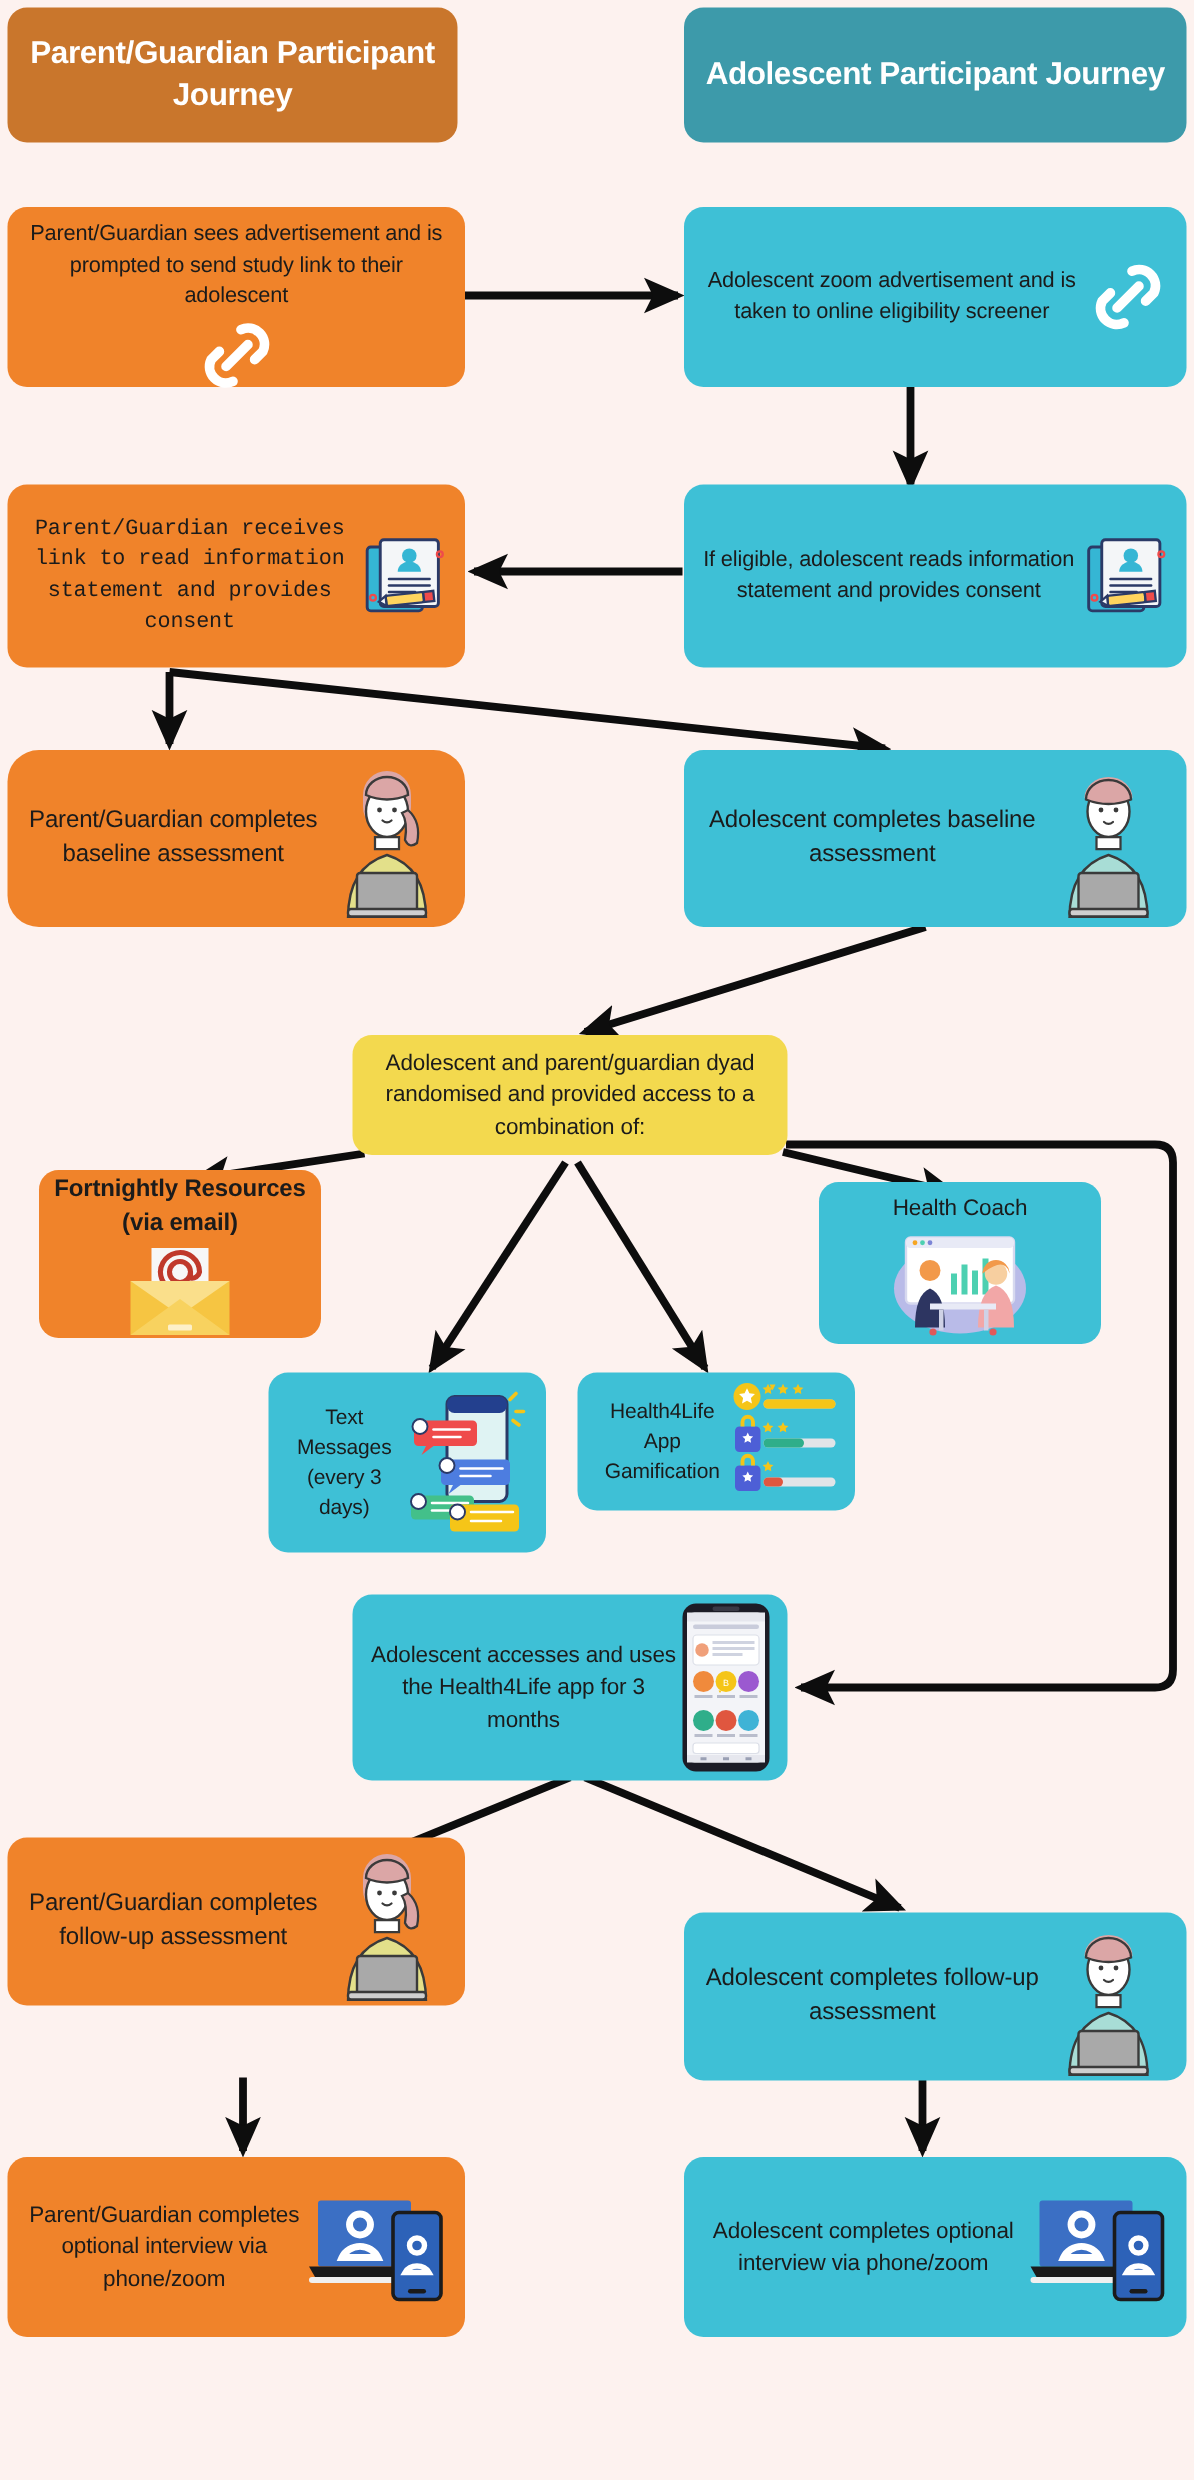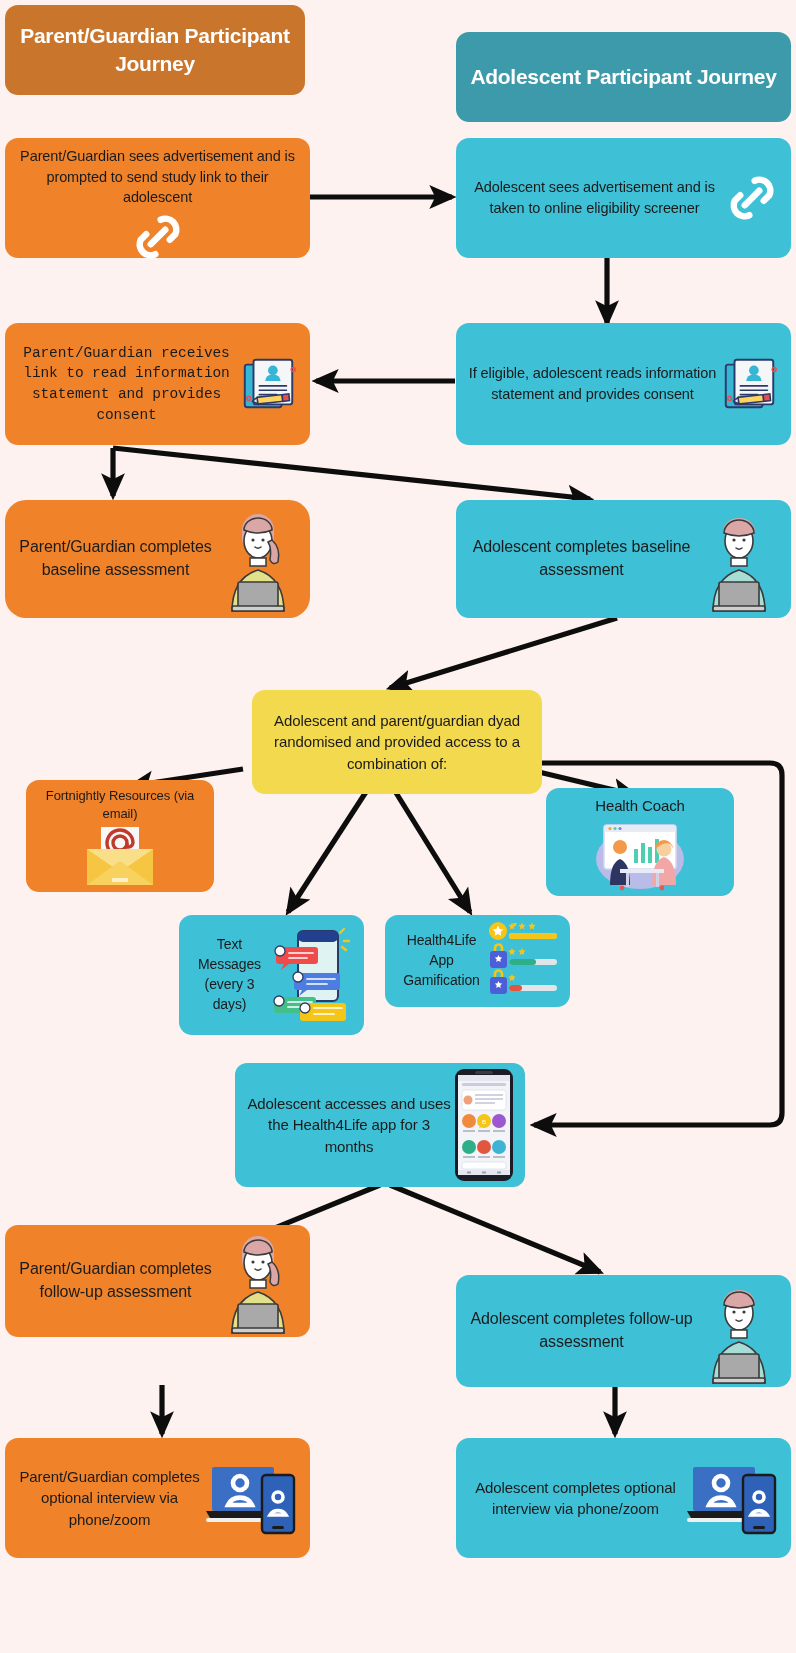--- a/index.html
+++ b/index.html
@@ -41,21 +41,21 @@
   
   .hdr { border-radius: 13px; }
   .hdr .txt {
     color: #ffffff;
     font-weight: bold;
     font-size: 21px;
     line-height: 1.32;
     letter-spacing: -0.3px;
   }
   .orange-hdr { background: #c9762c; }
-  .teal-hdr   { background: #3d9aaa; margin-top: 27px; }
+  .teal-hdr   { background: #3d9aaa; }
   .orange     { background: #f0832a; }
   .teal       { background: #3ec0d6; }
   .yellow     { background: #f3d94e; }
 
   
   .node.split { justify-content: space-between; padding: 8px 10px; }
   .node.split .txt { flex: 1 1 auto; }
   .node.split .ico { flex: 0 0 auto; display: flex; align-items: center; justify-content: center; }
   .node.stack { flex-direction: column; gap: 2px; }
 
@@ -121,21 +121,21 @@
         <g fill="none" stroke="#ffffff" stroke-width="7.2" stroke-linecap="round">
           <path d="M24 40 L40 24"></path>
           <path d="M35 13 A12 12 0 0 1 51 29 L45 35"></path>
           <path d="M29 51 A12 12 0 0 1 13 35 L19 29"></path>
         </g>
       </svg>
     </div>
   </div>
 
   <div class="node split teal" style="left:456px; top:138px; width:335px; height:120px;">
-    <div class="txt" style="font-size:14.5px;">Adolescent sees advertisement and is taken to online eligibility screener</div>
+    <div class="txt" style="font-size:14.5px;">Adolescent zoom advertisement and is taken to online eligibility screener</div>
     <div class="ico">
       <svg width="58" height="58" viewBox="0 0 64 64">
         <g fill="none" stroke="#ffffff" stroke-width="7.2" stroke-linecap="round">
           <path d="M24 40 L40 24"></path>
           <path d="M35 13 A12 12 0 0 1 51 29 L45 35"></path>
           <path d="M29 51 A12 12 0 0 1 13 35 L19 29"></path>
         </g>
       </svg>
     </div>
   </div>
@@ -222,26 +222,26 @@
           </g>
         <path d="M39 42 q3 2.5 6 0" fill="none" stroke="#3a3a3a" stroke-width="1.5" stroke-linecap="round"></path>
         <path d="M34 52 h16 v8 h-16 z" fill="#ffffff" stroke="#3a3a3a" stroke-width="1.5"></path>
         <path d="M16 106 q0 -34 26 -42 q26 8 26 42 z" fill="#a8ddd6" stroke="#3a3a3a" stroke-width="1.6"></path>
         <rect x="22" y="76" width="40" height="26" rx="2" fill="#a9a9a9" stroke="#3a3a3a" stroke-width="1.6"></rect>
         <rect x="16" y="100" width="52" height="5" rx="2" fill="#cfcfcf" stroke="#3a3a3a" stroke-width="1.6"></rect>
       </svg>
     </div>
   </div>
 
-  <div class="node yellow" style="left:252px; top:690px; width:290px; height:104px;">
+  <div class="node yellow" style="left:235px; top:690px; width:290px; height:80px;">
     <div class="txt" style="font-size:15px;">Adolescent and parent/guardian dyad randomised and provided access to a combination of:</div>
   </div>
 
   <div class="node stack orange" style="left:26px; top:780px; width:188px; height:112px; padding-top:8px;">
-    <div class="txt" style="font-size:13px;">Fortnightly Resources (via email)</div>
+    <div class="txt" style="font-size:16px;font-weight:bold;">Fortnightly Resources (via email)</div>
     <div class="ico">
       <svg width="78" height="62" viewBox="0 0 78 62">
         <rect x="20" y="2" width="38" height="34" fill="#f7f7f7"></rect>
         <g fill="none" stroke="#c0392b" stroke-width="3.4">
           <circle cx="39" cy="18" r="7"></circle>
           <path d="M46 18 v4 a5 5 0 0 0 6 -4 a13 13 0 1 0 -6 11"></path>
         </g>
         <path d="M6 24 h66 v36 h-66 z" fill="#f6c542"></path>
         <path d="M6 24 l33 23 l33 -23 z" fill="#fadf8b"></path>
         <path d="M6 60 l33 -24 l33 24 z" fill="#f8d25f"></path>
@@ -370,21 +370,21 @@
         <path d="M10.5 62 l1.1 2.3 l2.5 .3 l-1.8 1.8 l.4 2.5 l-2.2 -1.2 l-2.2 1.2 l.4 -2.5 l-1.8 -1.8 l2.5 -.3 z" fill="#ffffff"></path>
         <g fill="#f5c518">
           <path d="M24 55 l1.1 2.3 l2.5 .3 l-1.8 1.8 l.4 2.5 l-2.2 -1.2 l-2.2 1.2 l.4 -2.5 l-1.8 -1.8 l2.5 -.3 z"></path>
         </g>
         <rect x="21" y="66" width="48" height="6" rx="3" fill="#e1e4e8"></rect>
         <rect x="21" y="66" width="13" height="6" rx="3" fill="#e0563f"></rect>
       </svg>
     </div>
   </div>
 
-  <div class="node split teal" style="left:235px; top:1063px; width:290px; height:124px;border-radius:12px;">
+  <div class="node split teal" style="left:235px; top:1063px; width:290px; height:124px;">
     <div class="txt" style="font-size:15px;">Adolescent accesses and uses the Health4Life app for 3 months</div>
     <div class="ico">
       <svg width="62" height="116" viewBox="0 0 62 116">
         <rect x="2" y="2" width="58" height="112" rx="9" fill="#1c1c26"></rect>
         <rect x="5" y="8" width="52" height="100" rx="5" fill="#f3f4f8"></rect>
         <rect x="22" y="4" width="18" height="3" rx="1.5" fill="#3a3a46"></rect>
         <rect x="5" y="8" width="52" height="6" fill="#e6e7ee"></rect>
         <rect x="9" y="16" width="44" height="3" rx="1.5" fill="#c9ccdb"></rect>
         <rect x="9" y="23" width="44" height="20" rx="2.5" fill="#ffffff" stroke="#dcdfe8" stroke-width="0.8"></rect>
         <circle cx="15" cy="33" r="4.5" fill="#f0a07a"></circle>

